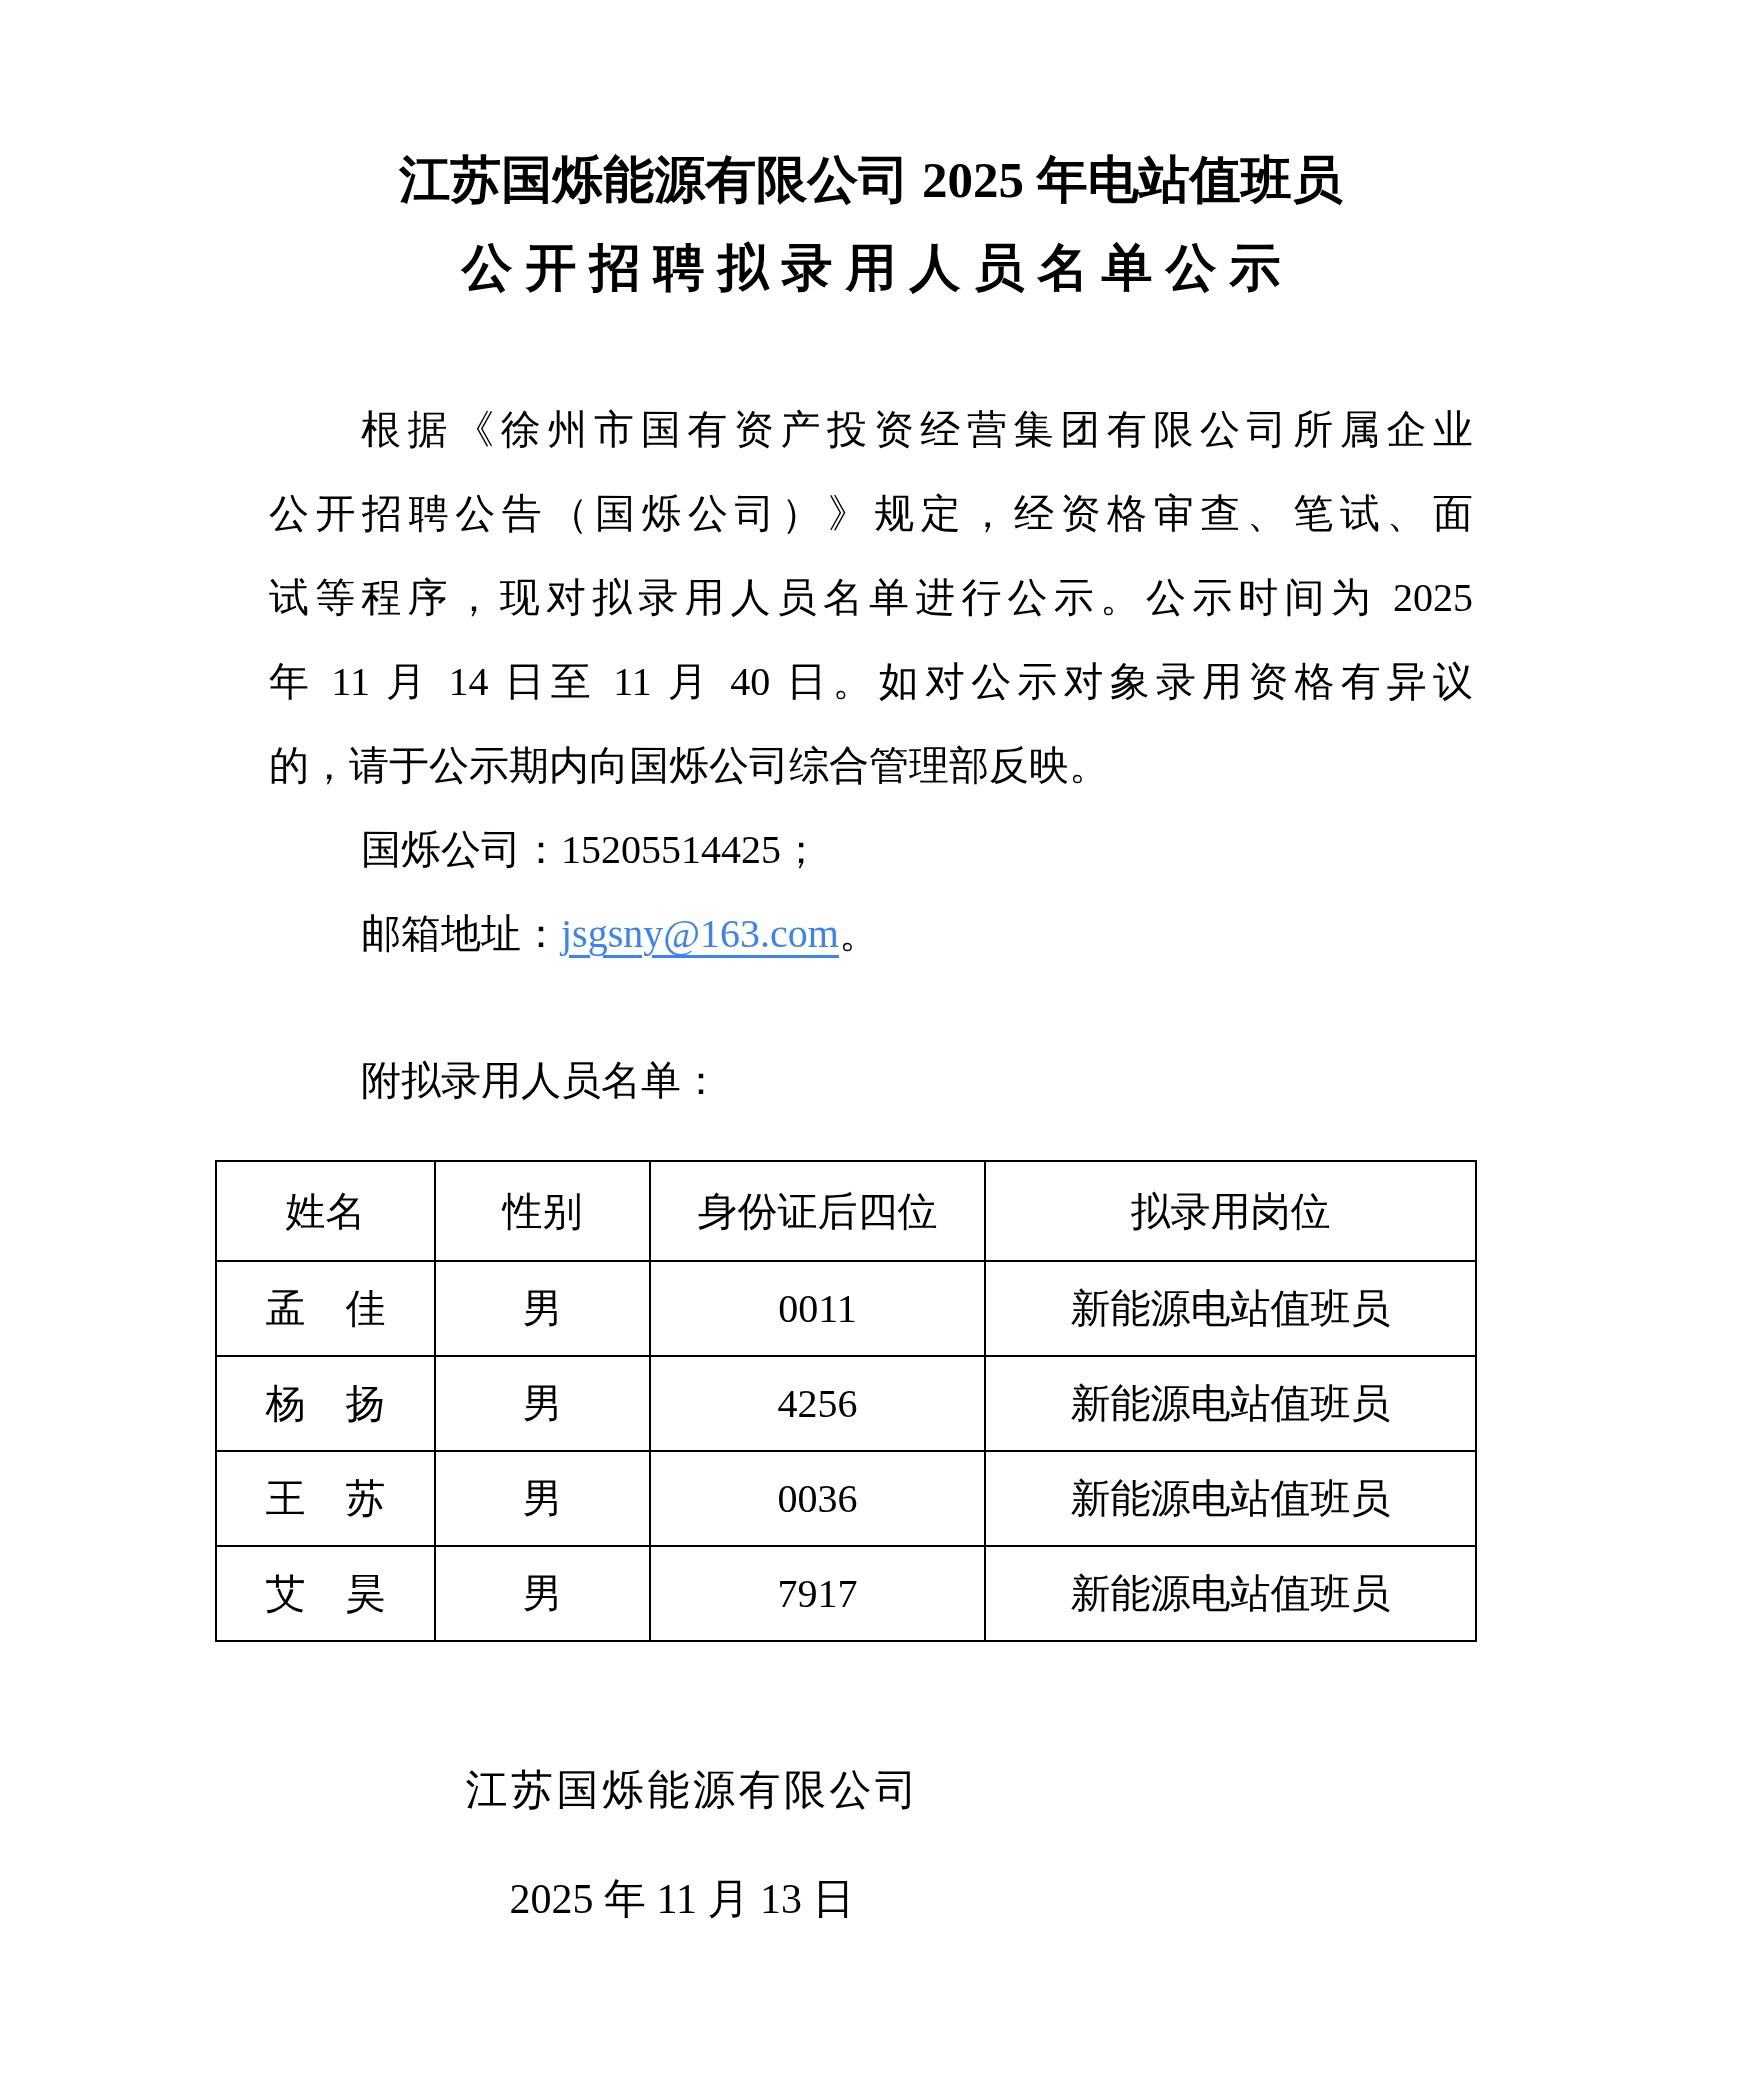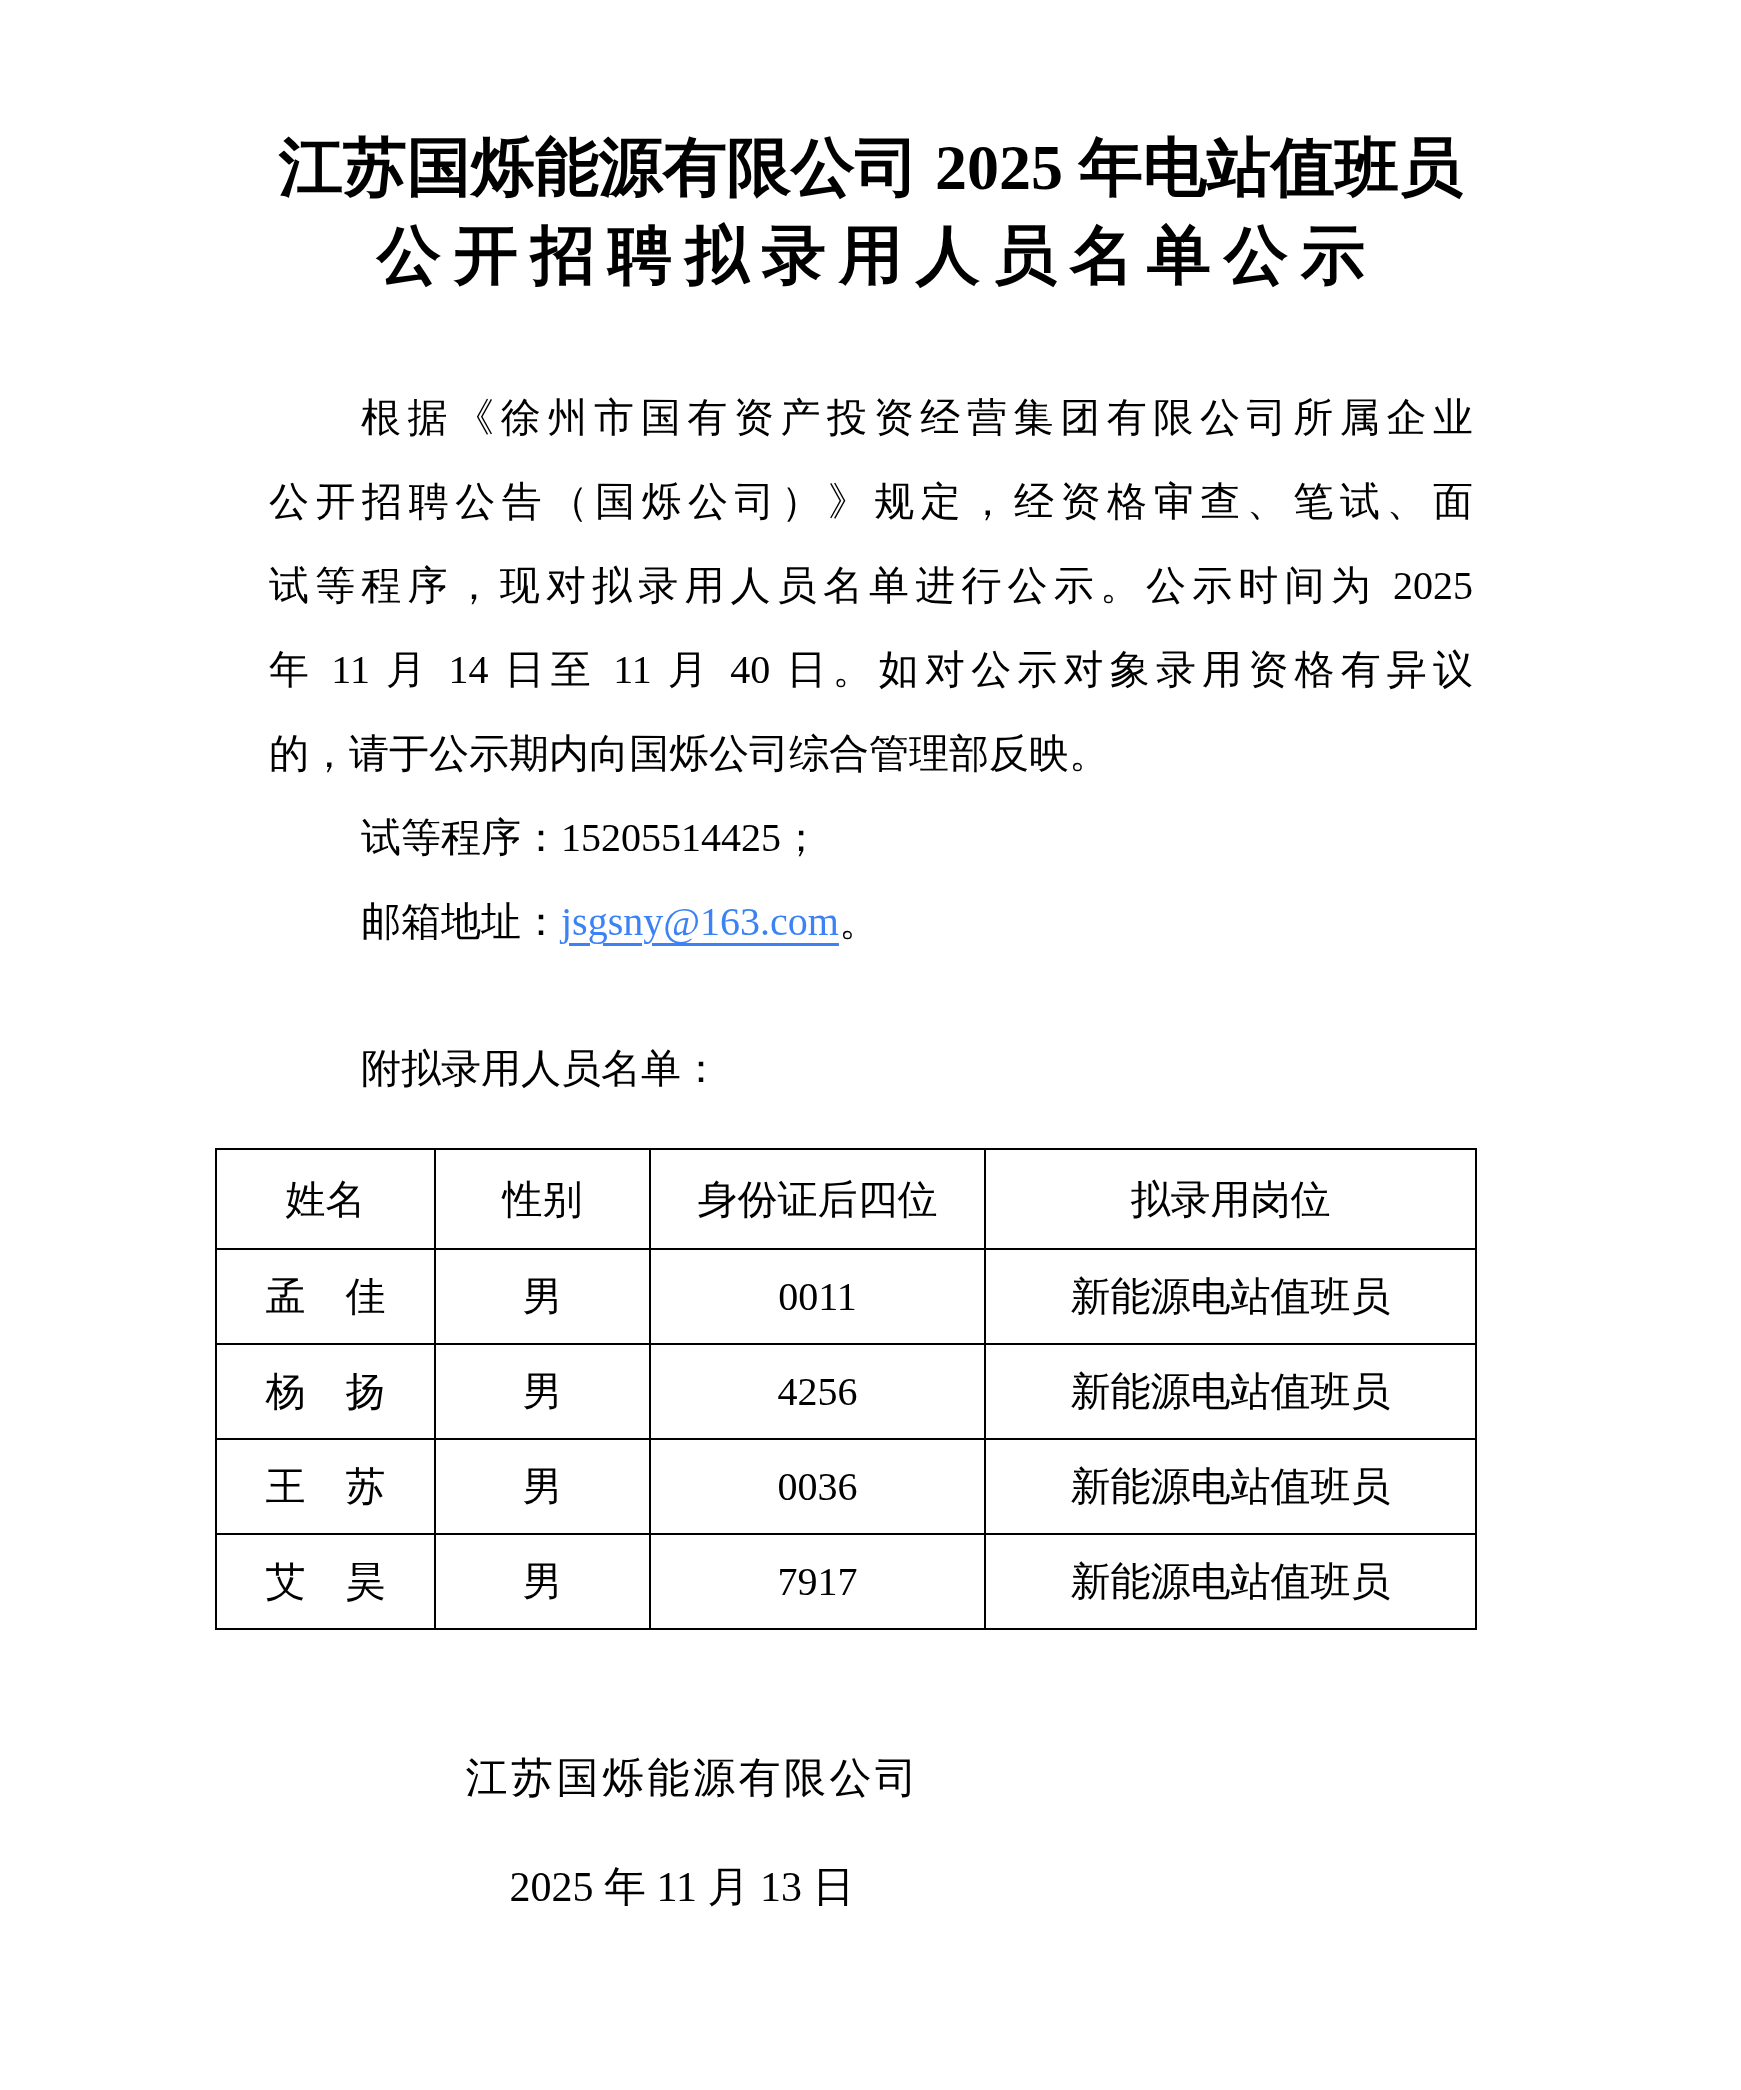--- a/index.html
+++ b/index.html
@@ -6,24 +6,24 @@
   .page {
     position: relative;
     width: 1742px;
     height: 2091px;
     background: #ffffff;
     color: #000000;
     font-family: "Liberation Serif", "DejaVu Serif", serif;
     overflow: hidden;
   }
   .title {
-    margin: 4px;
+    margin: 16px;
     padding-top: 120px;
     text-align: center;
-    font-size: 64px;
+    font-size: 51px;
     font-weight: bold;
     line-height: 88px;
     color: #000000;
   }
   .title-line { white-space: nowrap; }
   .title-line.spaced { letter-spacing: 13px; text-indent: 13px; }
 
   .body-block {
     margin: 76px auto 0 auto;
     width: 1204px;
@@ -84,21 +84,21 @@
     <div class="title-line spaced">公开招聘拟录用人员名单公示</div>
   </h1>
 
   <div class="body-block">
     <div class="para-line just indent">根据《徐州市国有资产投资经营集团有限公司所属企业</div>
     <div class="para-line just">公开招聘公告（国烁公司）》规定，经资格审查、笔试、面</div>
     <div class="para-line just">试等程序，现对拟录用人员名单进行公示。公示时间为 2025</div>
     <div class="para-line just">年 11 月 14 日至 11 月 40 日。如对公示对象录用资格有异议</div>
     <div class="para-line">的，请于公示期内向国烁公司综合管理部反映。</div>
 
-    <div class="contact-line"><span>试等程序：</span><span>15205514425；</span></div>
+    <div class="contact-line"><span>国烁公司：</span><span>15205514425；</span></div>
 
     <div class="contact-line"><span>邮箱地址：</span><a class="email-link">jsgsny@163.com</a><span>。</span></div>
 
     <div class="contact-line attachment">附拟录用人员名单：</div>
   </div>
 
   <table class="roster">
     <colgroup>
       <col style="width:219px">
       <col style="width:215px">

